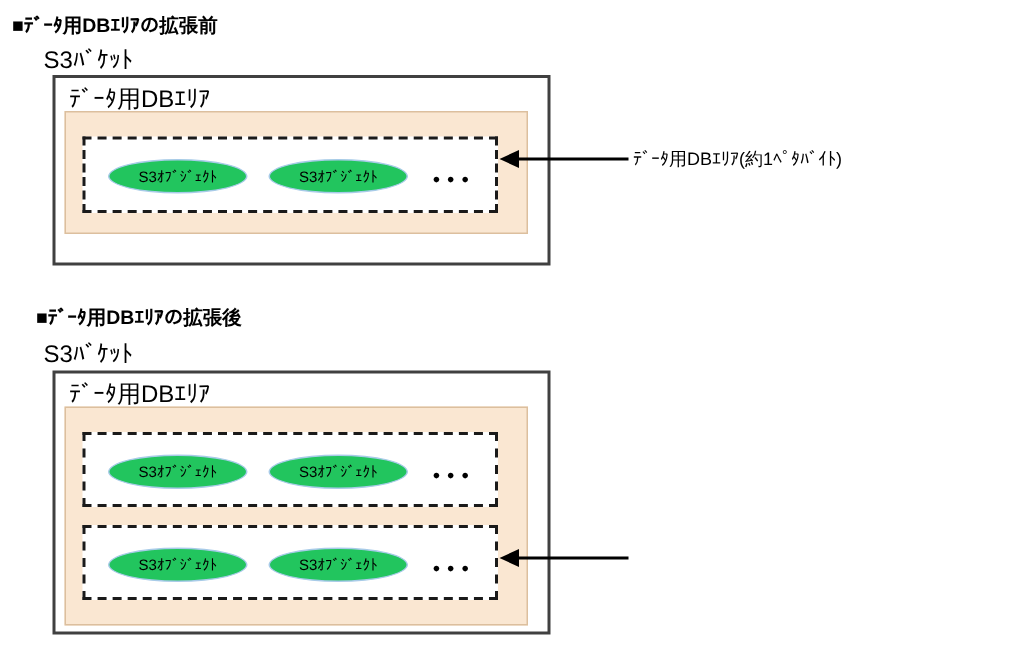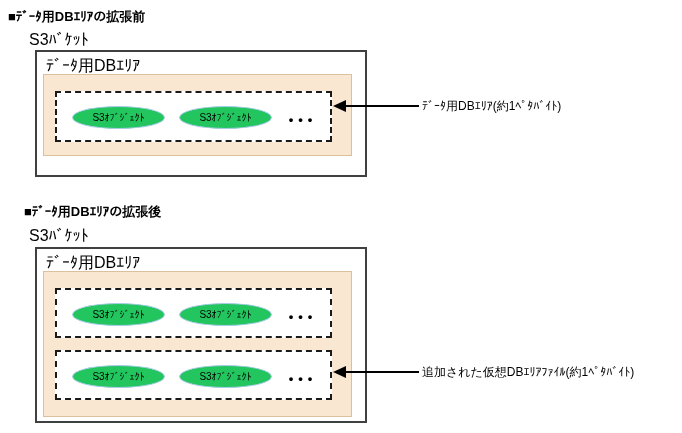--- a/index.html
+++ b/index.html
@@ -119,15 +119,14 @@
 
   <div class="abs s3-ellipse" style="left:72px; top:365px; width:93px; height:23px;">S3ｵﾌﾞｼﾞｪｸﾄ</div>
 
   <div class="abs s3-ellipse" style="left:179px; top:365px; width:93px; height:23px;">S3ｵﾌﾞｼﾞｪｸﾄ</div>
 
   <div class="abs dots" style="left:280px; top:367px; width:46px;">•••</div>
 
   <div class="abs arrow-head" style="left:333px; top:366px;"></div>
   <div class="abs arrow-line" style="left:344px; top:371px; width:75px;"></div>
 
-  <div class="abs annotation" style="left:422px; top:365px;">追加された仮想DBｴﾘｱﾌｧｲﾙ(約1ﾍﾟﾀﾊﾞｲﾄ)</div>
 
 </div>
 
 </body></html>

